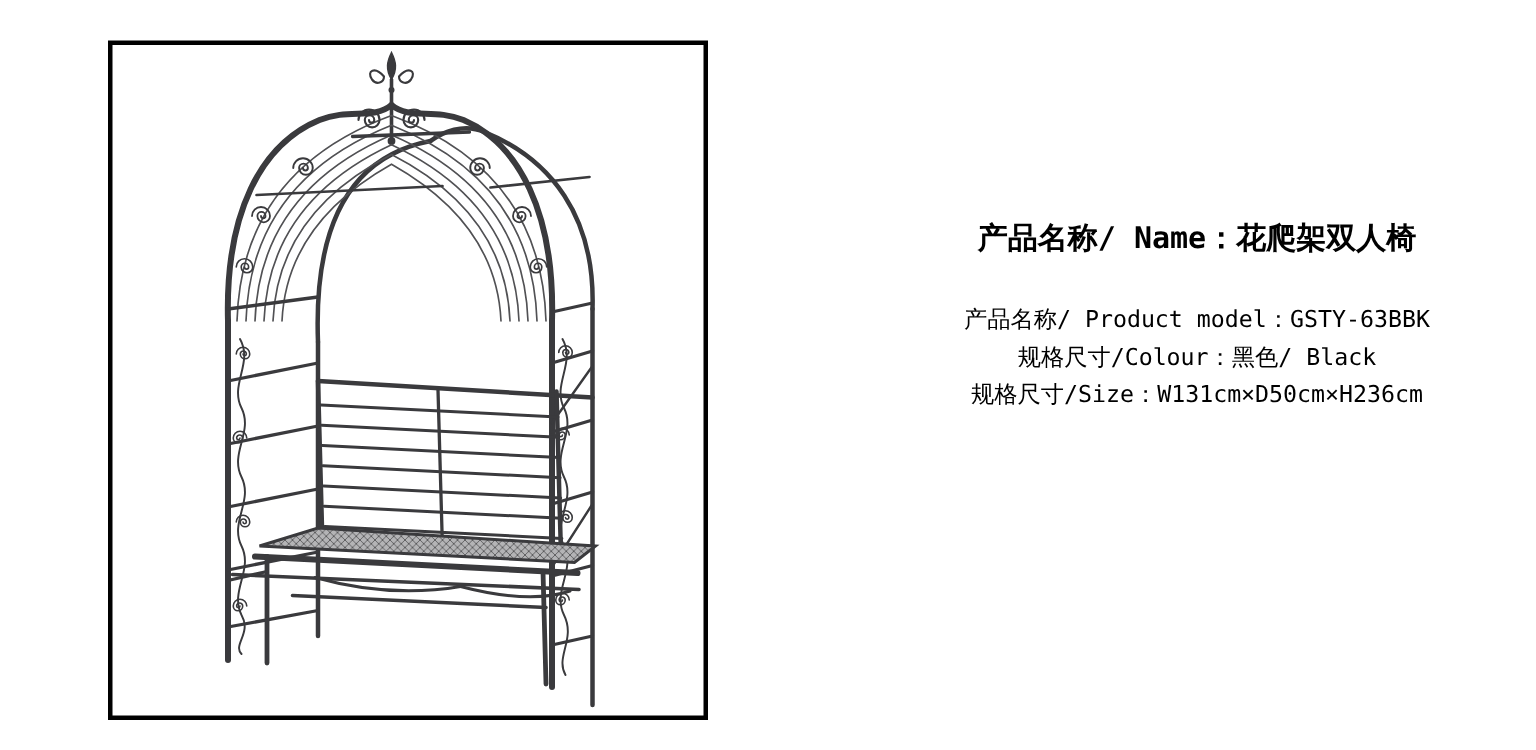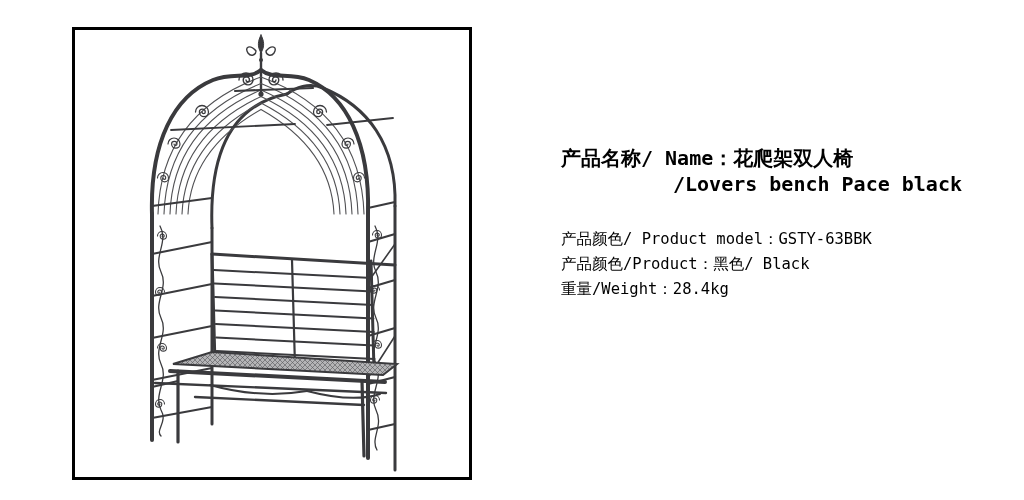--- a/index.html
+++ b/index.html
@@ -18,23 +18,24 @@
     top: 27px;
     width: 400px;
     height: 453px;
     border: 3px solid #000000;
     box-sizing: border-box;
     background: #ffffff;
   }
   .image-box svg { display: block; width: 100%; height: 100%; }
   .info {
     position: absolute;
-    left: 561px;
+    left: 588px;
     top: 145px;
     width: 420px;
+    text-align: center;
   }
   .title {
     font-size: 20px;
     font-weight: bold;
     line-height: 26px;
     white-space: nowrap;
   }
   .title-line2 { padding-left: 112px; }
   .specs {
     margin-top: 30px;
@@ -159,22 +160,21 @@
           <path d="M 287 351 L 289 426" stroke-width="3.2"></path>
           <path d="M 77 357 L 103 351" stroke-width="2.2"></path>
         </g>
       </g>
     </svg>
   </div>
 
   <div class="info">
     <div class="title">
       <div>产品名称/ Name：花爬架双人椅</div>
-      <div class="title-line2">/Lovers bench Pace black</div>
     </div>
     <div class="specs">
-      <div class="spec-row">产品颜色/ Product model：GSTY-63BBK</div>
-      <div class="spec-row">产品颜色/Product：黑色/ Black</div>
-      <div class="spec-row">重量/Weight：28.4kg</div>
+      <div class="spec-row">产品名称/ Product model：GSTY-63BBK</div>
+      <div class="spec-row">规格尺寸/Colour：黑色/ Black</div>
+      <div class="spec-row">规格尺寸/Size：W131cm×D50cm×H236cm</div>
     </div>
   </div>
 
 </div>
 
 </body></html>

